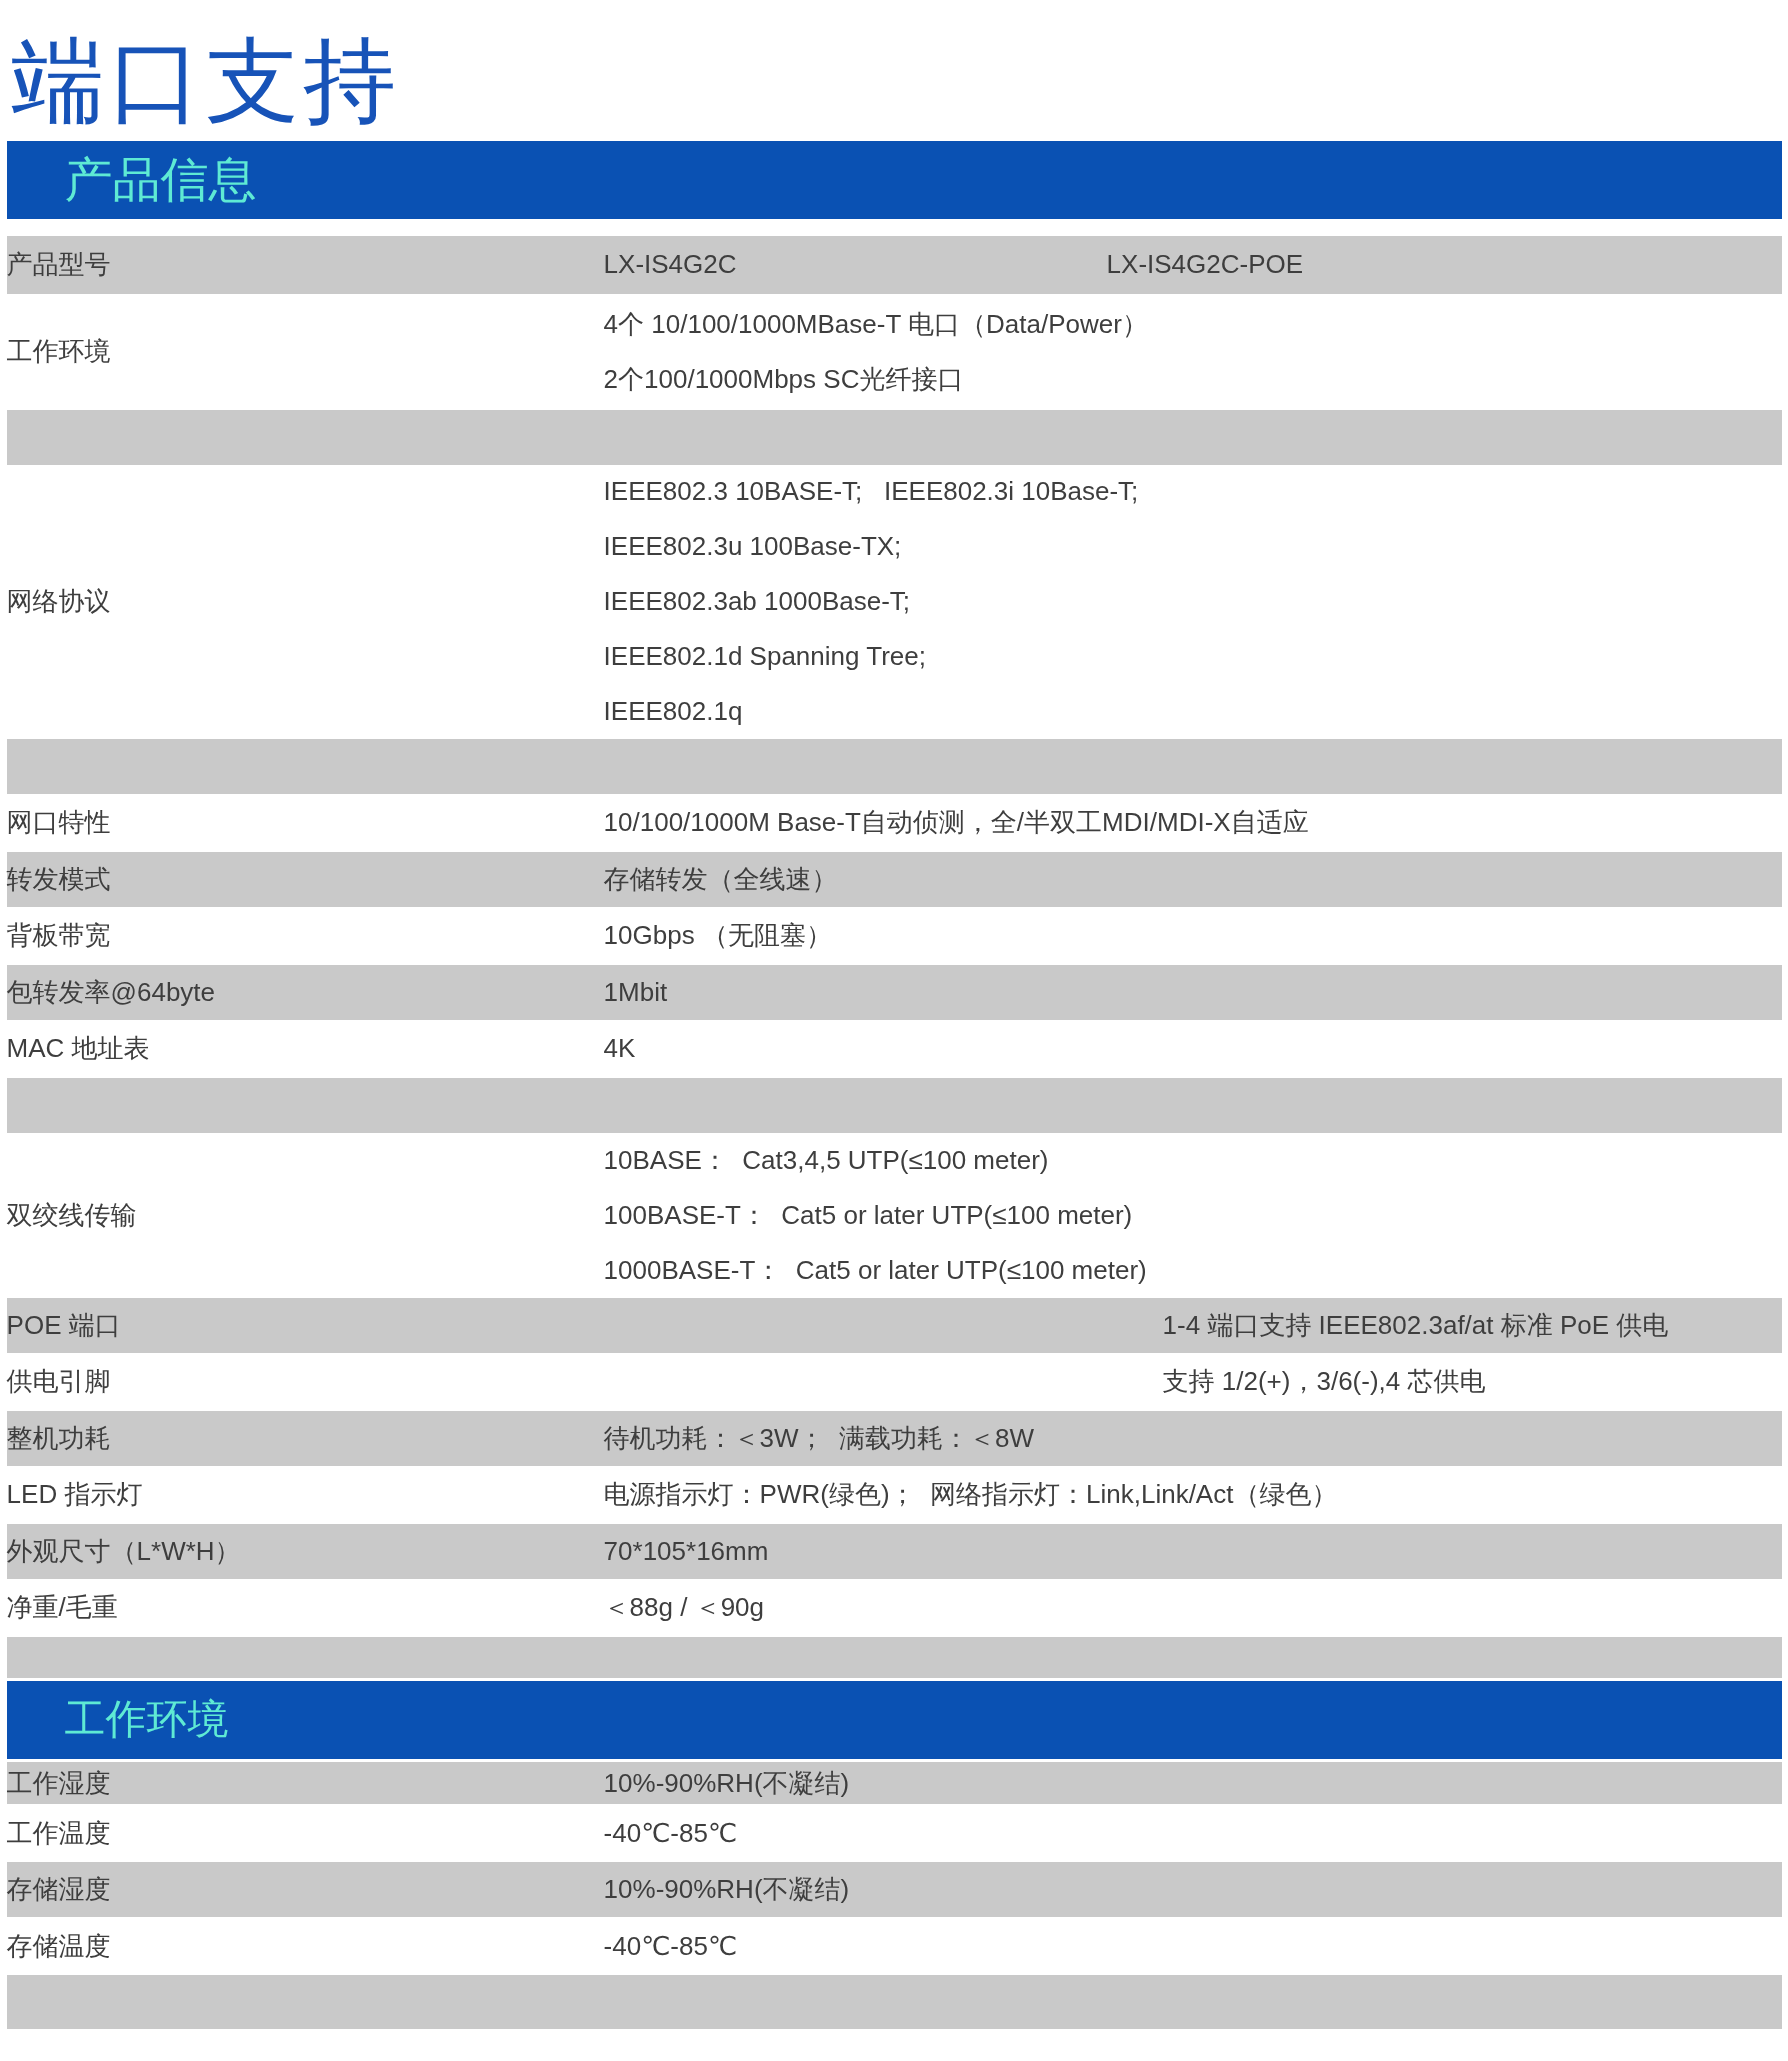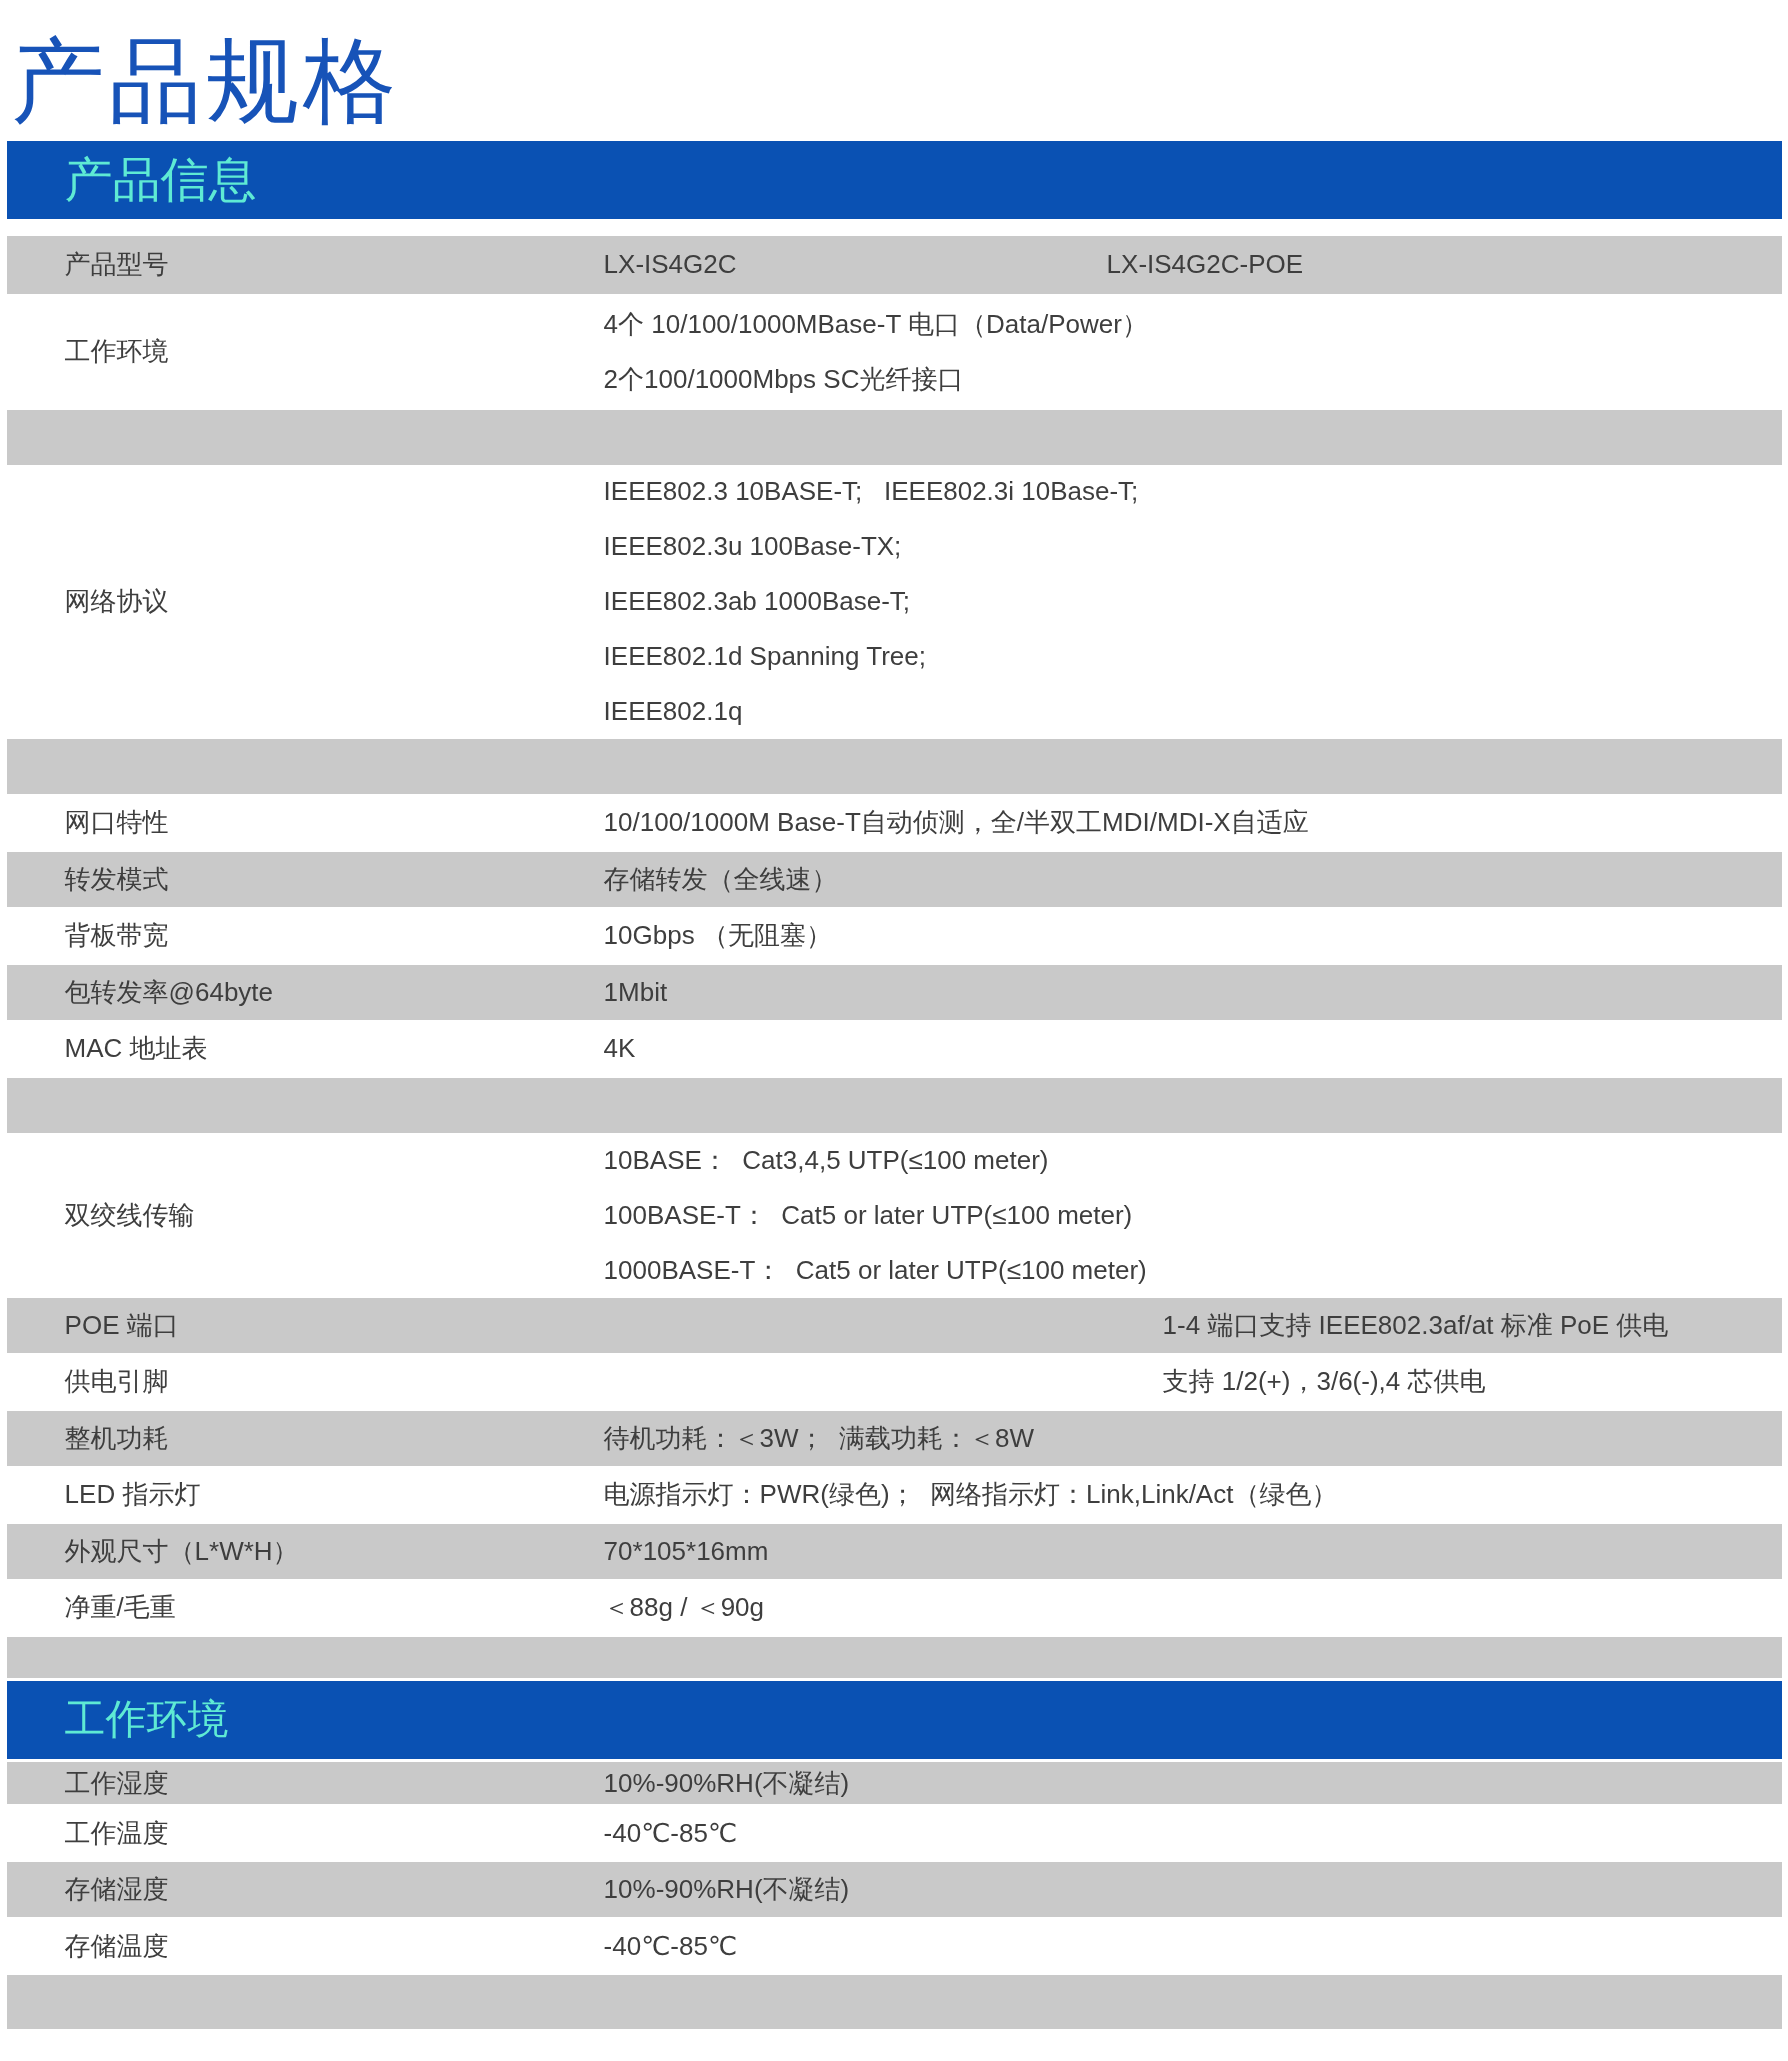--- a/index.html
+++ b/index.html
@@ -22,41 +22,41 @@
   .banner2{font-size:41px;margin-top:3.3px;margin-bottom:3.3px;}
   .row{margin:0 6.6px;display:flex;box-sizing:border-box;background:#ffffff;}
   .row.gray{background:#c9c9c9;}
   .h70{height:58px;}
   .h66{height:55px;}
   .h58{height:42px;}
   .h140{height:116px;}
   .h200{height:165px;}
   .h332{height:274px;}
   .label{
-    width:597px;padding-left:58px;box-sizing:border-box;
+    width:597px;box-sizing:border-box;
     display:flex;align-items:center;font-size:26px;flex-shrink:0;
   }
   .value{flex:1;display:flex;flex-direction:column;justify-content:center;font-size:26px;}
   .value .vline{line-height:55px;white-space:pre;}
   .value.single .vline{line-height:normal;}
   .value.far{padding-left:559px;box-sizing:border-box;}
   .cols{flex:1;display:flex;align-items:center;font-size:26px;}
   .col1{width:503px;flex-shrink:0;}
   .band{margin:0 6.6px;background:#c9c9c9;}
   .band-66{height:55px;}
   .band-65{height:54px;}
   .band-50{height:41px;}
 </style>
 </head>
 <body>
 
 <div class="page">
 
   <div class="title-block">
-    <h1>产品规格</h1>
+    <h1>端口支持</h1>
   </div>
 
   <div class="banner banner1">
     <span>产品信息</span>
   </div>
 
   <div class="row gray h70">
     <div class="label">产品型号</div>
     <div class="cols">
       <div class="col1">LX-IS4G2C</div>

